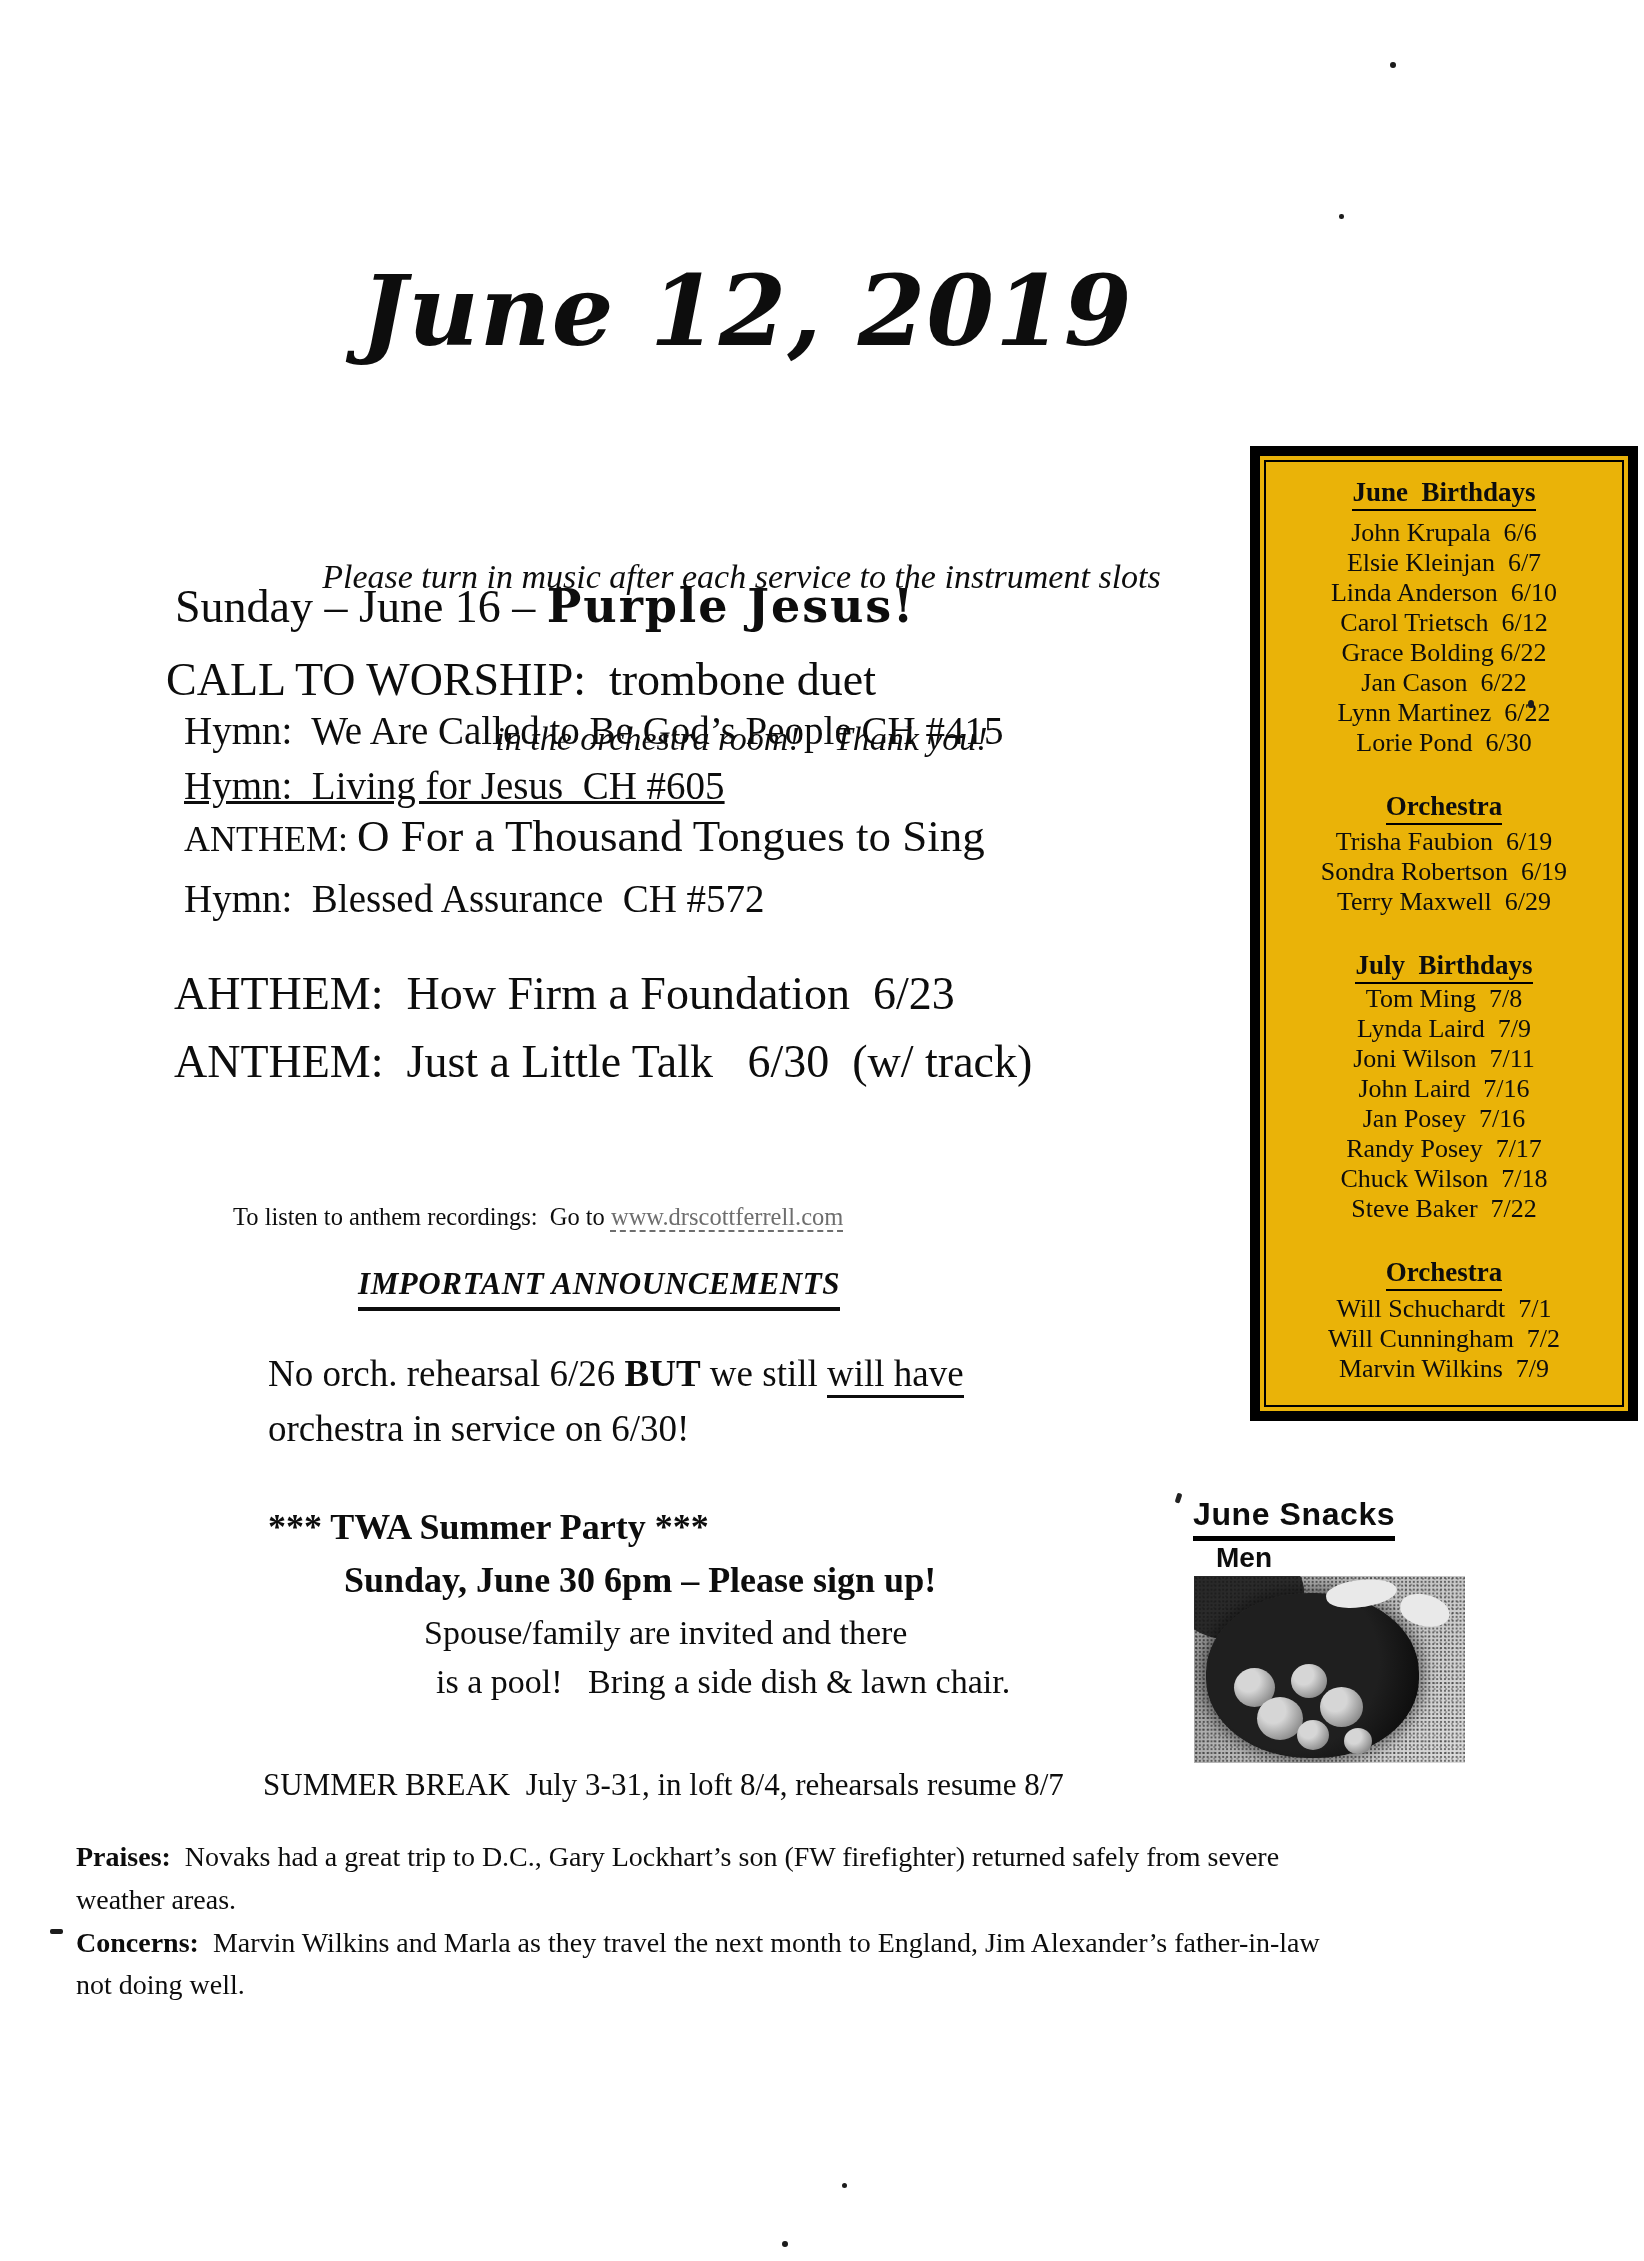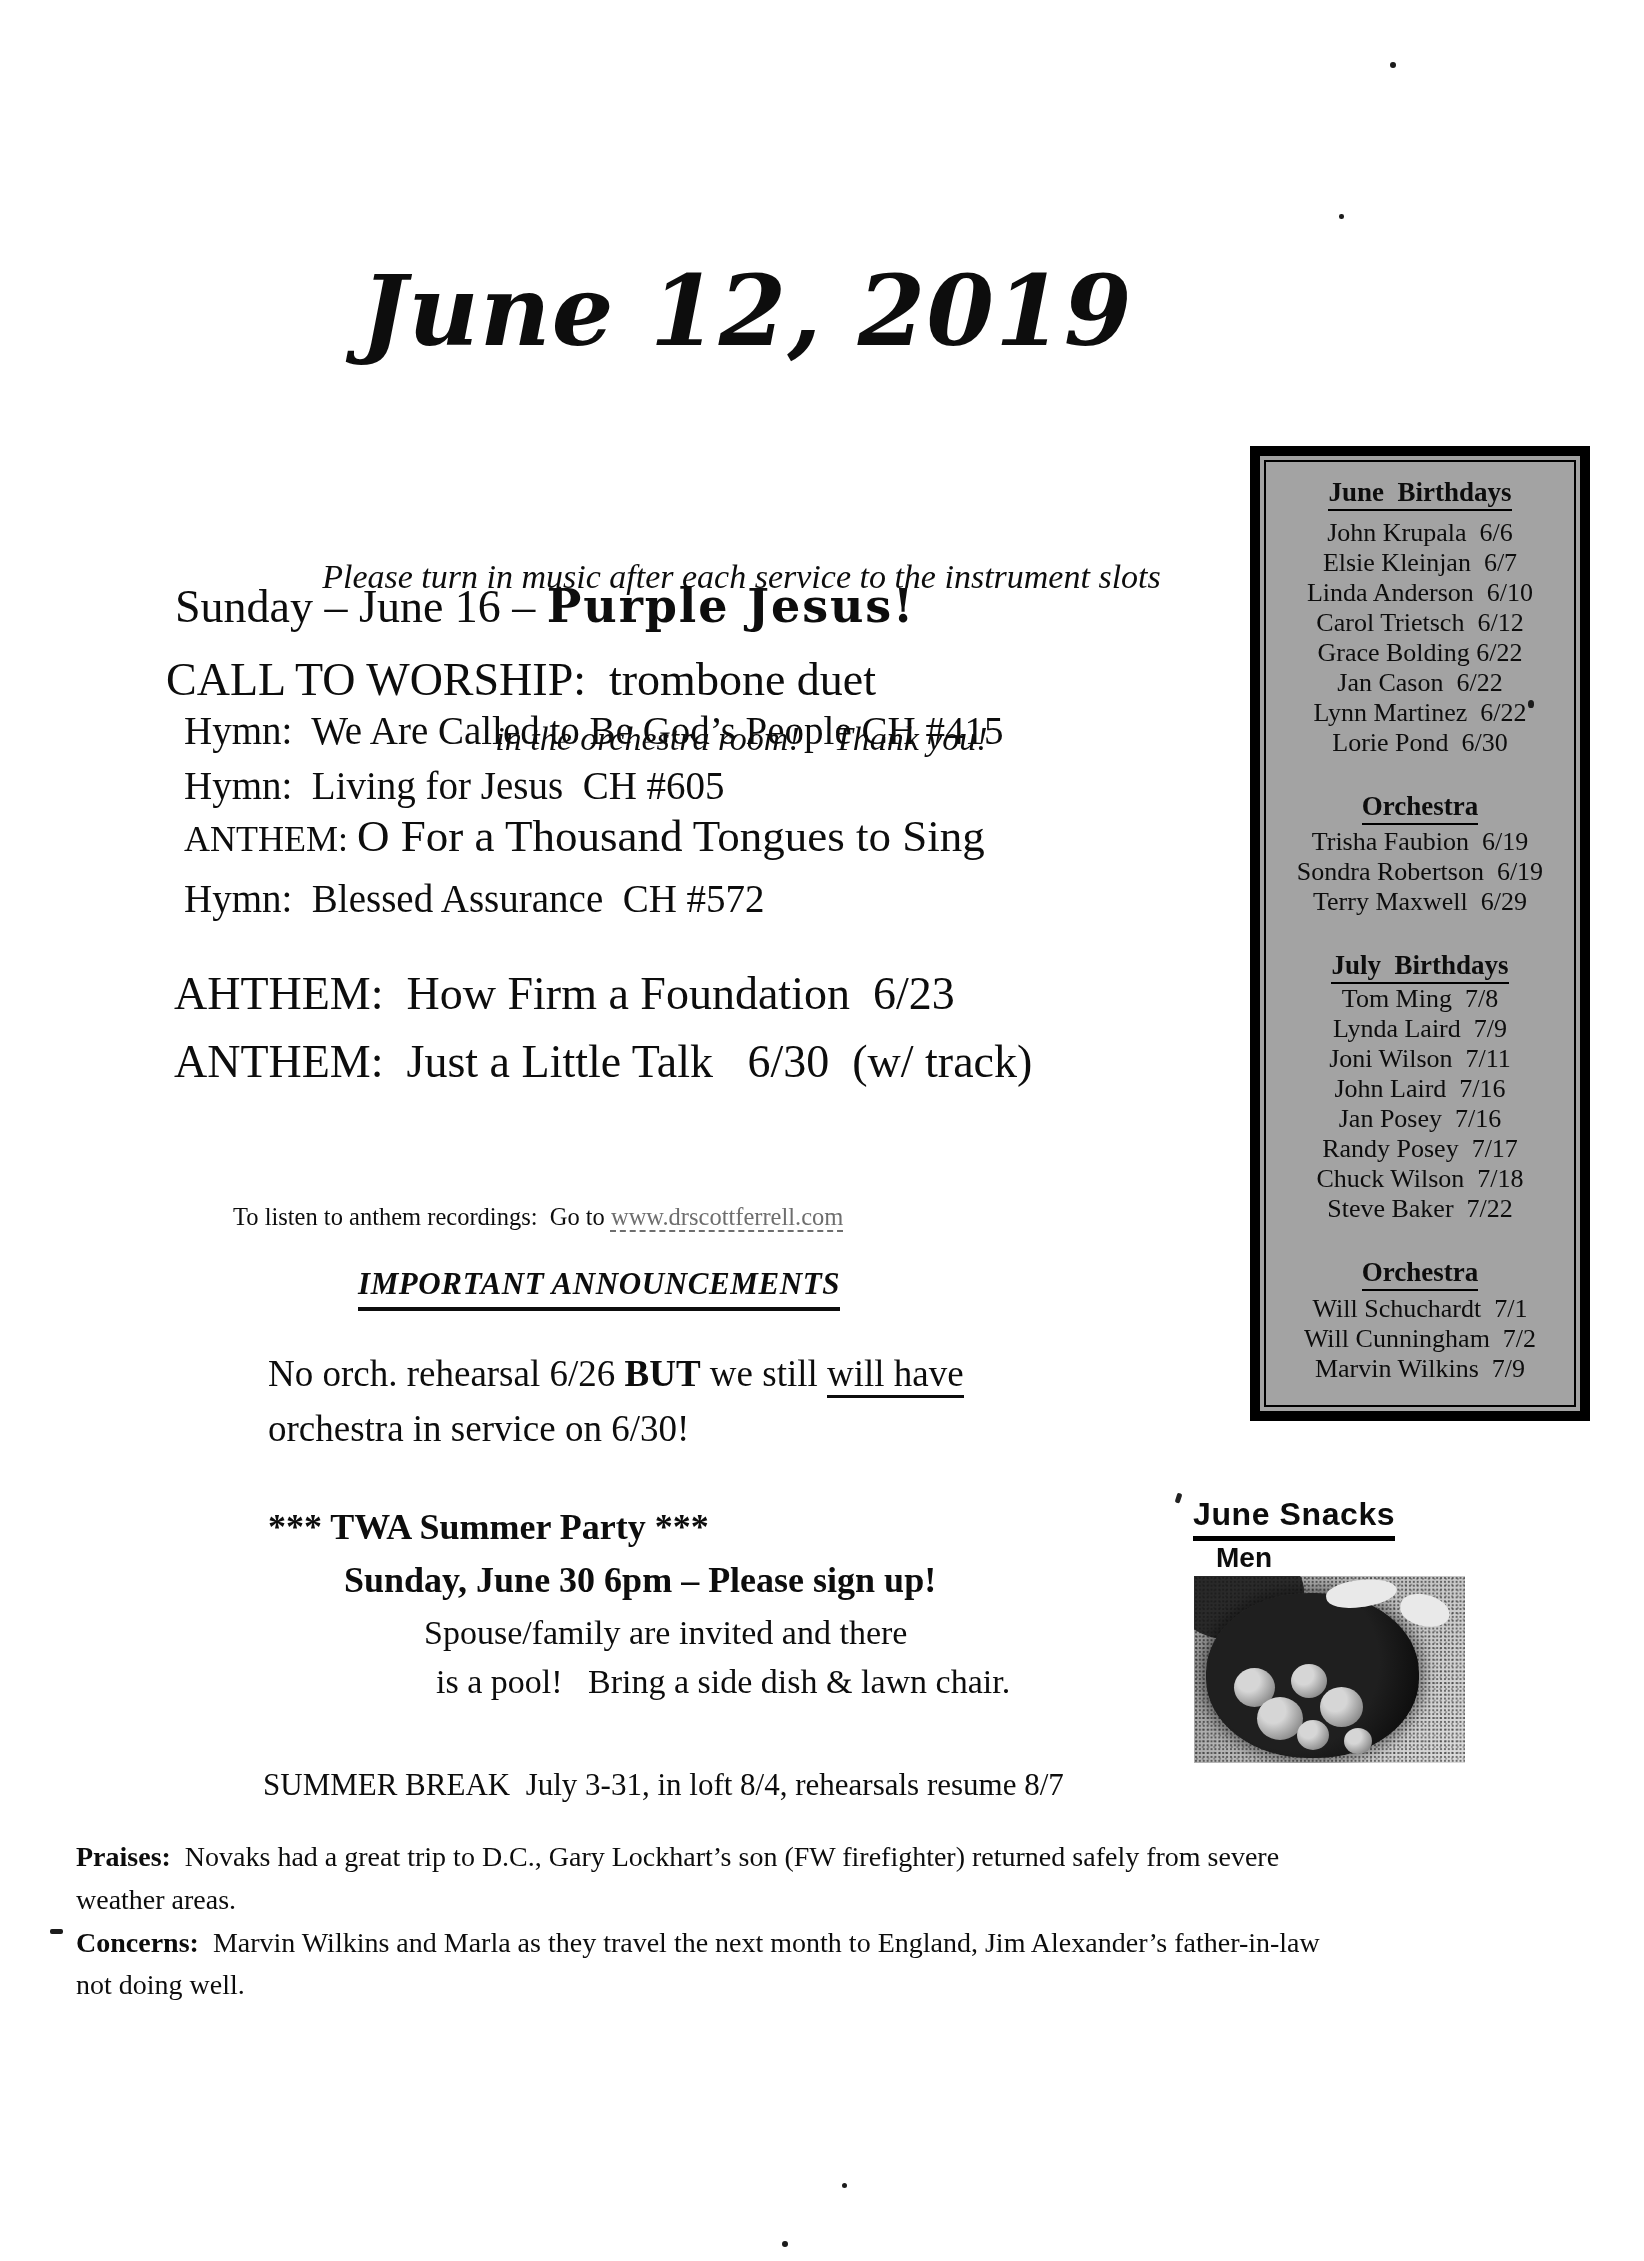--- a/index.html
+++ b/index.html
@@ -29,22 +29,22 @@
   .anthem-title{font-size:45px;}
   .rec-link{color:#6e6e6e; text-decoration:underline; text-decoration-style:dashed; text-decoration-thickness:1.9px; text-underline-offset:5.2px;}
   .ann-head{
     font-weight:bold; font-style:italic; font-size:31px;
     border-bottom:4.5px solid #0d0d0d; padding-bottom:5.2px; letter-spacing:0.6px;
   }
   .b{font-weight:bold;}
   .u-thick{border-bottom:3.2px solid #0d0d0d; padding-bottom:1.3px;margin-top:32px;}
   
   .bbox{
-    position:absolute; left:1250px; top:446px; width:340px; height:975px;
-    border:10.3px solid #000; box-sizing:border-box; background:#a3a3a3;
+    position:absolute; left:1250px; top:446px; width:388px; height:975px;
+    border:10.3px solid #000; box-sizing:border-box; background:#eab308;
   }
   .bbox-inner{
     position:absolute; left:3.9px; top:3.9px; right:3.9px; bottom:3.9px;
     border:2.6px solid #000; text-align:center; padding-top:14px; box-sizing:border-box;
     font-size:26px; line-height:30px; overflow:hidden;
   }
   .bhead{font-weight:bold; font-size:27px; line-height:32px; margin-bottom:10.3px; white-space:pre;}
   .bhead .u{border-bottom:2.6px solid #000; padding-bottom:1.9px;}
   .bhead.sect{margin-top:32px; margin-bottom:5.2px;}
   .bline{white-space:pre; line-height:30px;}
@@ -83,21 +83,21 @@
     <div>Please turn in music after each service to the instrument slots</div>
     <div>in the orchestra room!    Thank you!</div>
   </div>
 
   <div class="abs line" style="left:175px; top:580px; font-size:46px;"><span>Sunday – June 16 – </span><span class="shirts">Purple Jesus!</span></div>
 
   <div class="abs line" style="left:166px; top:654px; font-size:46px;">CALL TO WORSHIP:  trombone duet</div>
 
   <div class="abs line" style="left:184px; top:709px; font-size:39px;">Hymn:  We Are Called to Be God’s People CH #415</div>
 
-  <div class="abs line" style="left:184px; top:764px; font-size:39px;">Hymn:  Living for Jesus  CH #605</div>
+  <div class="abs line" style="left:184px; top:764px; font-size:39px;text-decoration:underline;">Hymn:  Living for Jesus  CH #605</div>
 
   <div class="abs line" style="left:184px; top:811px;"><span class="anthem-label">ANTHEM: </span><span class="anthem-title">O For a Thousand Tongues to Sing</span></div>
 
   <div class="abs line" style="left:184px; top:877px; font-size:39px;">Hymn:  Blessed Assurance  CH #572</div>
 
   <div class="abs line" style="left:174px; top:968px; font-size:46px;">AHTHEM:  How Firm a Foundation  6/23</div>
   <div class="abs line" style="left:174px; top:1036px; font-size:46px;">ANTHEM:  Just a Little Talk   6/30  (w/ track)</div>
 
   <div class="abs line" style="left:233px; top:1203px; font-size:24.5px;"><span>To listen to anthem recordings:  Go to </span><span class="rec-link">www.drscottferrell.com</span></div>
 

